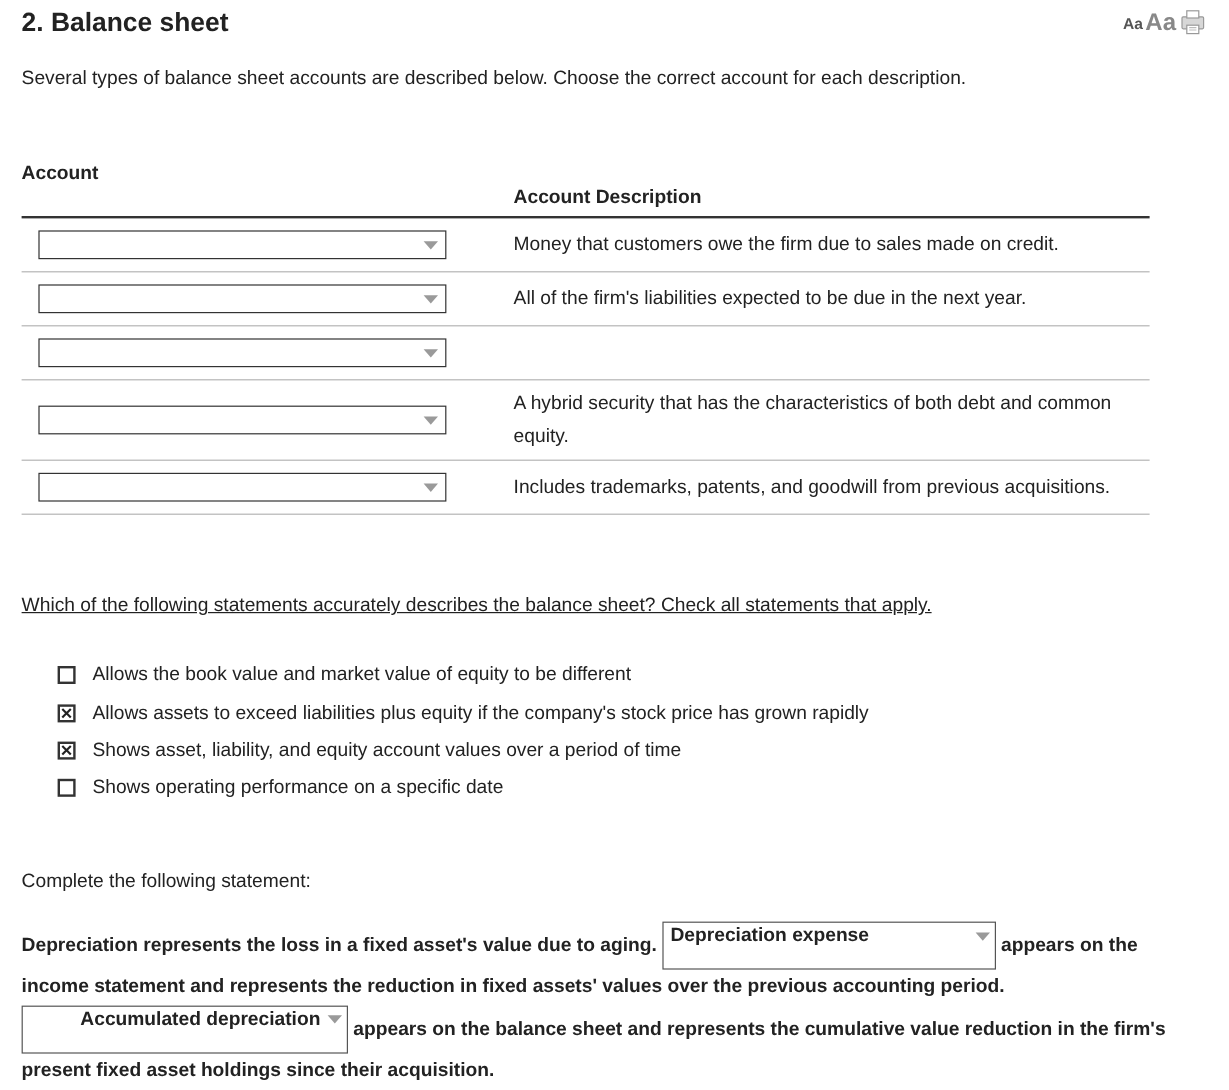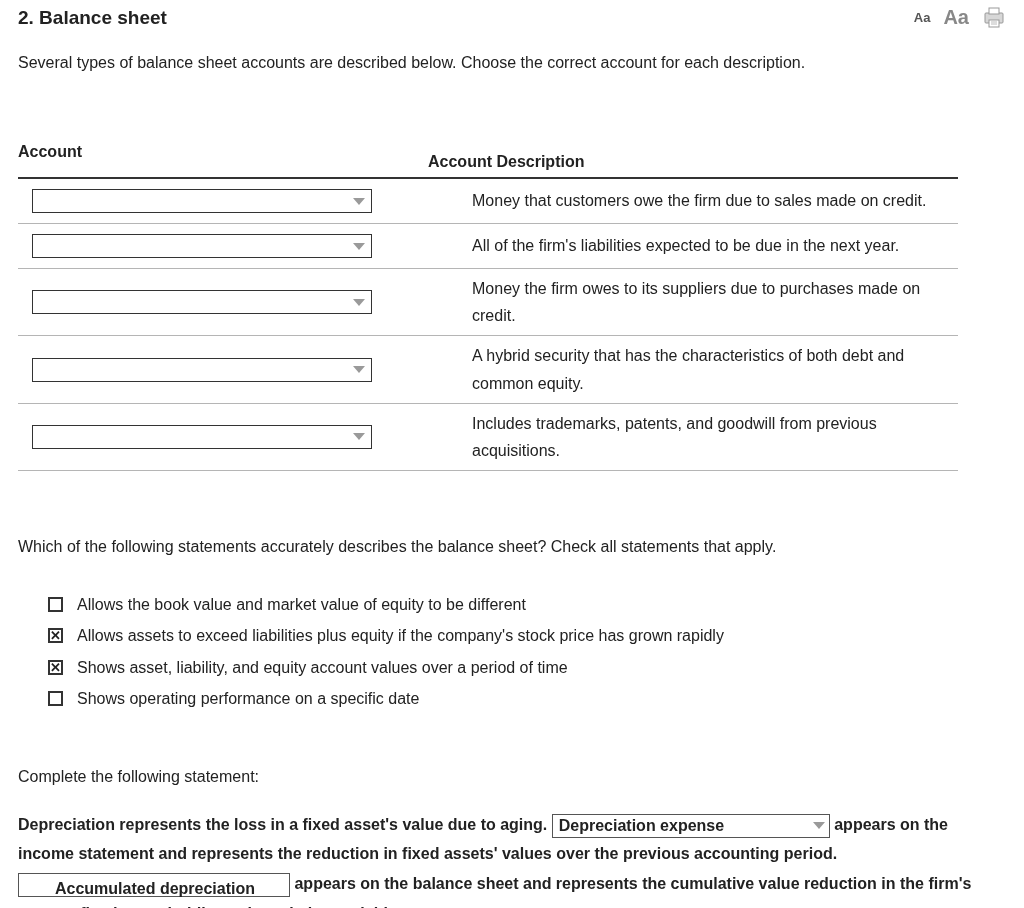--- a/index.html
+++ b/index.html
@@ -15,60 +15,58 @@
   padding: 6px 18px 40px 18px;
 }
 .header-row {
   display: flex;
   align-items: center;
   justify-content: space-between;
   margin-bottom: 22px;
 }
 .title {
   font-weight: bold;
-  font-size: 19px;
+  font-size: 22px;
 }
 .tools {
   display: flex;
   align-items: center;
-  gap: 13px;
+  gap: 2px;
   color: #666;
 }
 .aa-small { font-size: 13px; font-weight: bold; color:#555;}
 .aa-large { font-size: 20px; font-weight: bold; color:#888;}
 .print-icon svg { display:block; }
 .instr {
   margin-bottom: 52px;
   line-height: 1.5;
 }
 .table {
   width: 940px;
   margin-bottom: 64px;
 }
 .thead {
   display: flex;
   border-bottom: 2px solid #333;
-  align-items: center;
 }
 .thead .col-acc {
   width: 410px;
   font-weight: bold;
   padding: 6px 0 6px 0;
 }
 .thead .col-desc {
   flex: 1;
   font-weight: bold;
   padding: 6px 0 6px 0;
   margin-top: 20px;
 }
 .row {
   display: flex;
   align-items: center;
   border-bottom: 1px solid #b5b5b5;
-  gap: 44px;
 }
 .row .col-acc {
   width: 410px;
   padding: 10px 0 10px 14px;
   box-sizing: border-box;
 }
 .row .col-desc {
   flex: 1;
   line-height: 1.7;
   padding: 6px 0;
@@ -86,20 +84,21 @@
 }
 .select .chev {
   width: 0; height: 0;
   border-left: 6px solid transparent;
   border-right: 6px solid transparent;
   border-top: 7px solid #9a9a9a;
 }
 .question2 {
   margin-bottom: 32px;
   line-height: 1.5;
+  text-decoration: underline;
 }
 .checklist {
   margin: 0 0 56px 30px;
 }
 .check-row {
   display: flex;
   align-items: center;
   gap: 14px;
   margin: 4px 0;
   line-height: 1.7;
@@ -127,21 +126,21 @@
 }
 .paragraph {
   line-height: 1.85;
   font-weight: bold;
 }
 .inline-select {
   display: inline-flex;
   align-items: center;
   border: 1px solid #555;
   height: 22px;
-  padding: 0 4px 0 6px;
+  padding: 0 4px 16px 6px;
   vertical-align: middle;
   background: #fff;
   gap:6px;
 }
 .inline-select .val {
   white-space: nowrap;
 }
 .inline-select .chev {
   width: 0; height: 0;
   border-left: 6px solid transparent;
@@ -196,21 +195,20 @@
       </div>
       <div class="col-desc">All of the firm's liabilities expected to be due in the next year.</div>
     </div>
 
     <div class="row">
       <div class="col-acc">
         <div class="select">
             <span class="chev"></span>
           </div>
       </div>
-      <div class="col-desc">Money the firm owes to its suppliers due to purchases made on credit.</div>
     </div>
 
     <div class="row">
       <div class="col-acc">
         <div class="select">
             <span class="chev"></span>
           </div>
       </div>
       <div class="col-desc">A hybrid security that has the characteristics of both debt and common equity.</div>
     </div>
@@ -248,20 +246,20 @@
 
   <div class="complete-head">Complete the following statement:</div>
 
   <div class="paragraph">
     <span>Depreciation represents the loss in a fixed asset's value due to aging. </span>
     <span class="inline-select" style="width:266px;justify-content:space-between;">
       <span class="val">Depreciation expense</span>
       <span class="chev"></span>
     </span>
     <span> appears on the income statement and represents the reduction in fixed assets' values over the previous accounting period. </span>
-    <span class="inline-select" style="width:260px;justify-content:space-between;flex-direction:column;">
+    <span class="inline-select" style="width:260px;justify-content:flex-end;">
       <span class="val">Accumulated depreciation</span>
       <span class="chev"></span>
     </span>
     <span> appears on the balance sheet and represents the cumulative value reduction in the firm's present fixed asset holdings since their acquisition.</span>
   </div>
 
 </div>
 
 </body></html>

